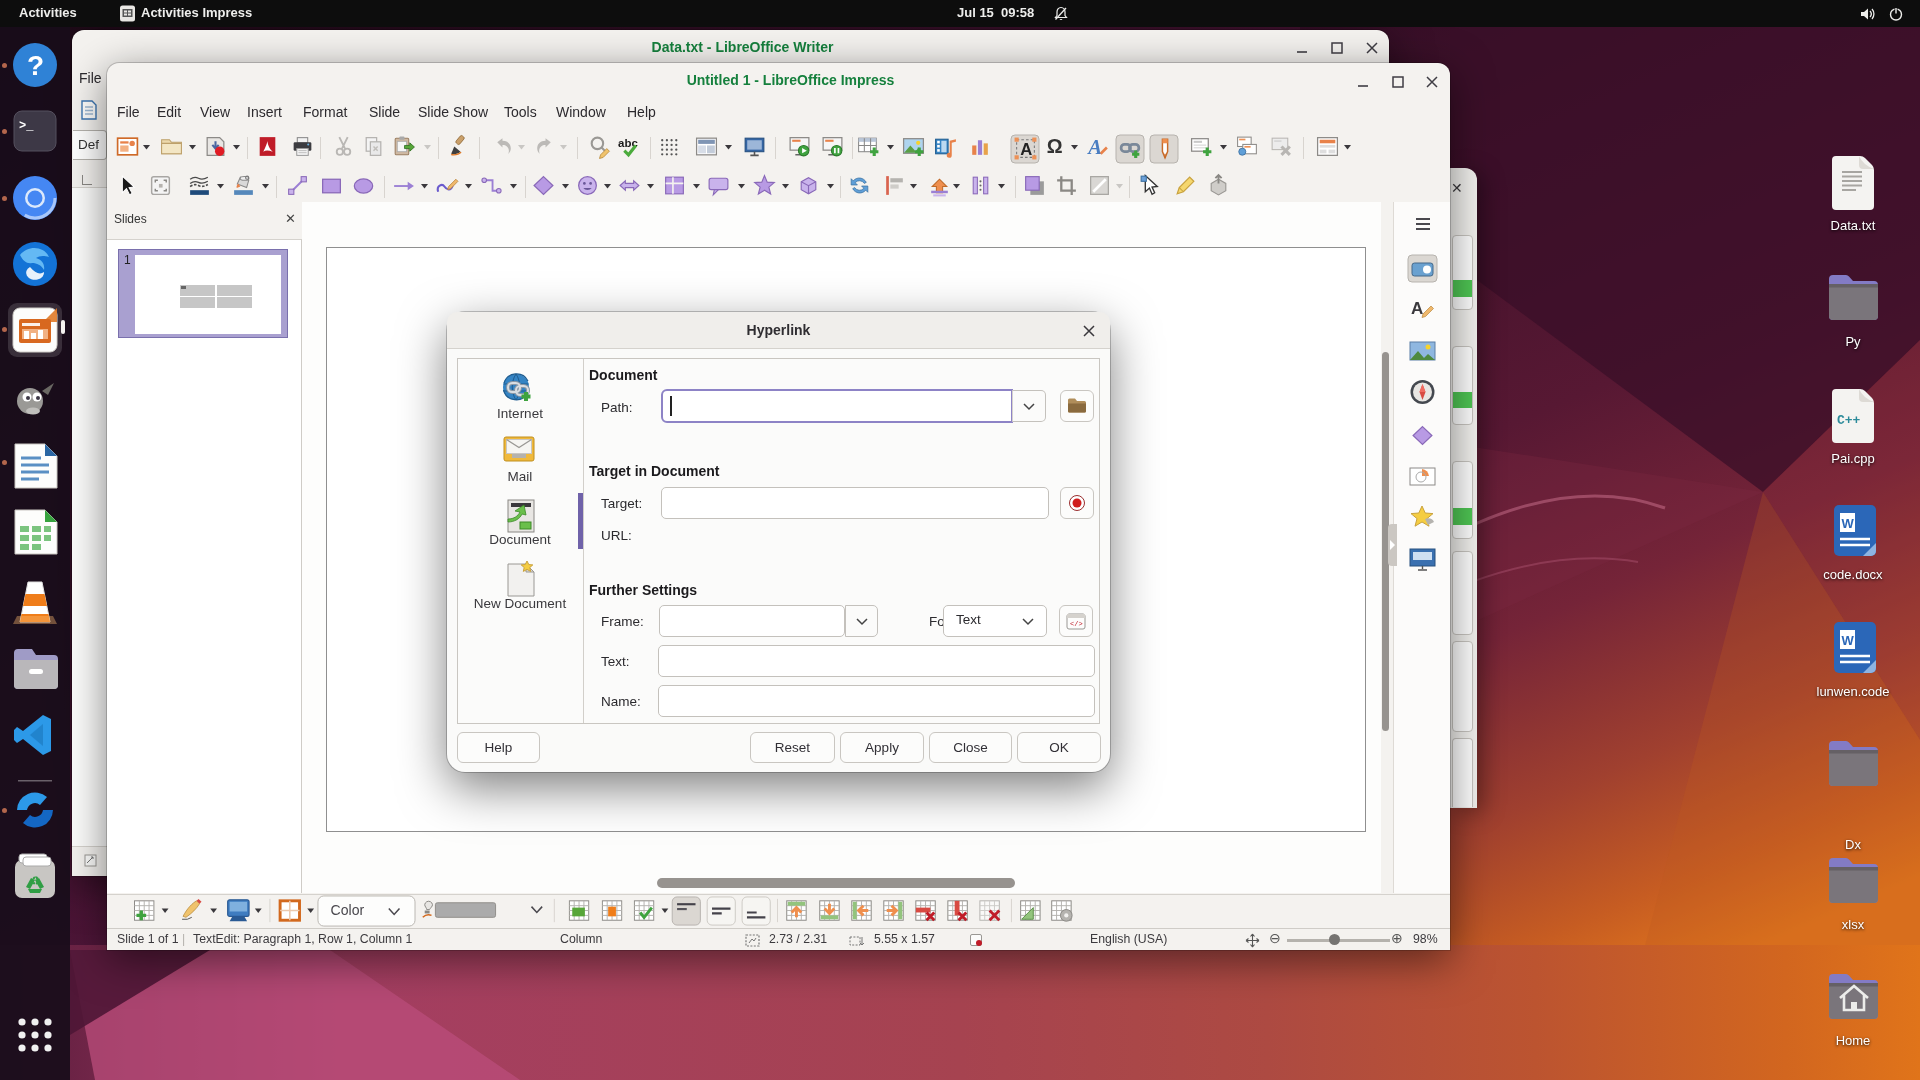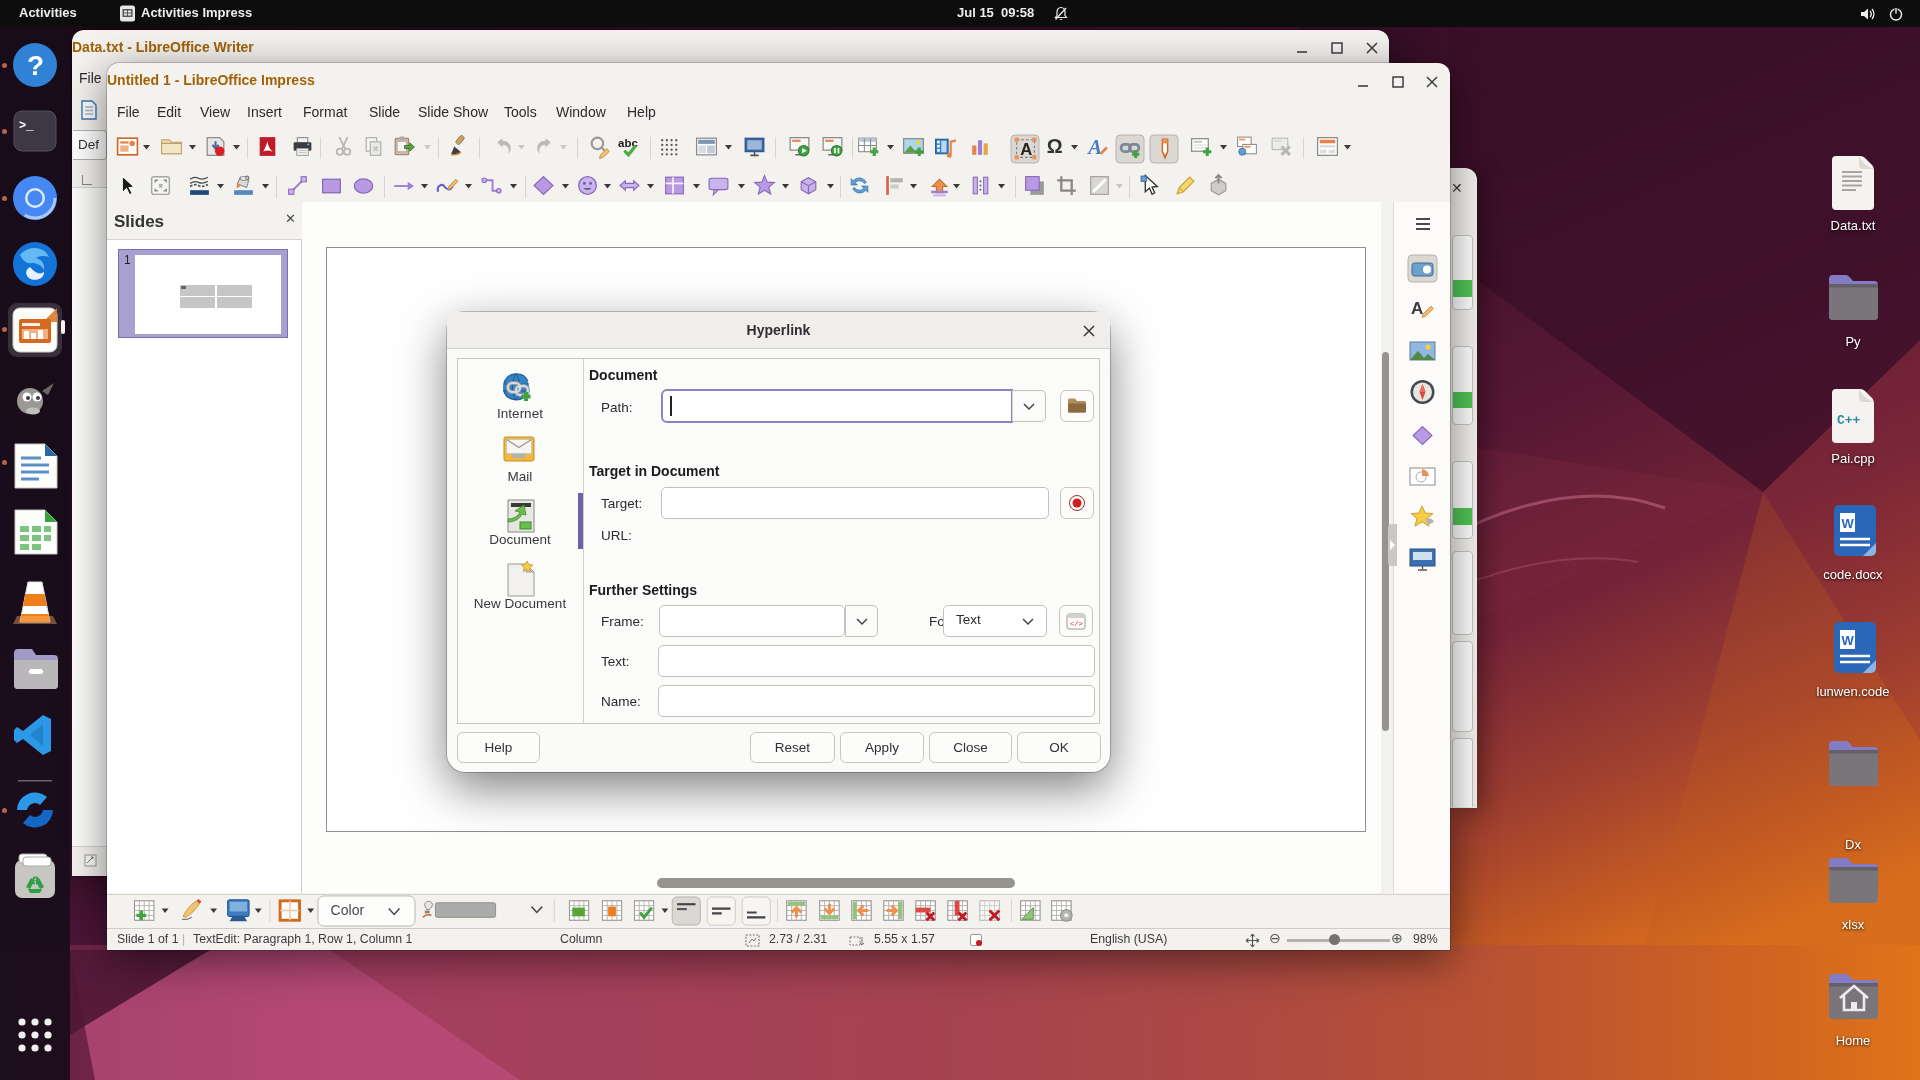--- a/index.html
+++ b/index.html
@@ -7,21 +7,21 @@
   #stage { position:relative; width:1920px; height:1080px; background:#000; }
   .abs { position:absolute; }
 
   #topbar { position:absolute; left:0; top:0; width:1920px; height:27px; background:#0d0d0d; color:#eeeeec; font-size:13px; z-index:50; }
   #topbar div { position:absolute; top:5px; font-weight:bold; }
 
   #dock { position:absolute; left:0; top:27px; width:70px; height:1053px; background:rgba(24,13,26,0.92); z-index:40; }
   .dkdot { position:absolute; left:2px; width:5px; height:5px; border-radius:50%; background:#b3664c; }
 
   .win { position:absolute; background:#f4f2ef; border-radius:12px 12px 0 0; box-shadow:0 10px 42px rgba(0,0,0,.5), 0 0 0 1px rgba(0,0,0,.18); }
-  .titlebar { position:absolute; left:0; top:0; width:100%; height:34px; font-size:14px; font-weight:bold; color:#a16207; text-align:left; line-height:35px; }
+  .titlebar { position:absolute; left:12px; top:0; width:100%; height:34px; font-size:14px; font-weight:bold; color:#15803d; text-align:center; line-height:35px; }
 
   #impress { left:107px; top:63px; width:1343px; height:887px; }
   #imenu span { position:absolute; top:41px; font-size:14px; color:#2c2a2e; }
   #istatus { position:absolute; left:0; bottom:0; width:100%; height:22px; border-top:1px solid #cfccc7; font-size:12.3px; color:#3c3a3e; background:#f4f2ef; }
   #istatus span { position:absolute; top:3px; }
 
   #hldlg { position:absolute; left:447px; top:312px; width:663px; height:460px; background:#fafaf9; border-radius:18px; box-shadow:0 16px 48px rgba(0,0,0,.5), 0 0 0 1px rgba(0,0,0,.22); z-index:30; }
   #hldlg .hdr { position:absolute; left:0; top:0; width:100%; height:37px; background:#f0eeeb; border-bottom:1px solid #d5d2cd; border-radius:10px 10px 0 0; text-align:center; font-weight:bold; font-size:14px; color:#2f2d31; line-height:37px; }
   .fld { position:absolute; background:#fff; border:1px solid #c4c1bc; border-radius:5px; }
   .btn { position:absolute; background:#fcfcfb; border:1px solid #c9c6c1; border-radius:6px; font-size:13.5px; color:#323036; text-align:center; height:31px; line-height:29px; }
@@ -773,21 +773,21 @@
       <use href="#s-filter" x="980" y="2" width="25" height="25"></use>
       <path d="M1009 13 l7 0 -3.5 4.5Z" fill="#c9c7c4"></path>
       <rect x="1022" y="5" width="1" height="22" fill="#d8d4cf"></rect>
       <use href="#s-points" x="1031" y="2" width="25" height="25"></use>
       <use href="#s-glue" x="1066" y="2" width="25" height="25"></use>
       <use href="#s-extrude" x="1099" y="2" width="25" height="25"></use>
     </g>
   </svg>
 
   <div id="spanel" style="position:absolute;left:0;top:139px;width:195px;height:691px;">
-    <span style="position:absolute;left:7px;top:10px;font-size:17px;font-weight:bold;color:#333;">Slides</span>
+    <span style="position:absolute;left:7px;top:10px;font-size:12px;font-weight:normal;color:#333;">Slides</span>
     <span style="position:absolute;left:178px;top:9px;font-size:13px;color:#444;">✕</span>
     <div style="position:absolute;left:0;top:37px;width:194.5px;height:654px;background:#fff;border-top:1px solid #d5d2cd;border-right:1px solid #cfccc7;">
       <div style="position:absolute;left:11px;top:9px;width:170px;height:89px;background:#a9a0d0;border:1px solid #7a70ad;">
         <span style="position:absolute;left:5px;top:3px;font-size:12px;color:#222;">1</span>
         <div style="position:absolute;left:15.5px;top:4.5px;width:146px;height:79px;background:#fff;">
           <div style="position:absolute;left:45px;top:30px;width:72px;height:23px;background:#c6c6c6;"></div>
           <div style="position:absolute;left:80.5px;top:30px;width:1.6px;height:23px;background:#fff;"></div>
           <div style="position:absolute;left:45px;top:41px;width:72px;height:1.6px;background:#fff;"></div>
           <div style="position:absolute;left:46.5px;top:31.5px;width:5px;height:2.5px;background:#666;"></div>
         </div>

